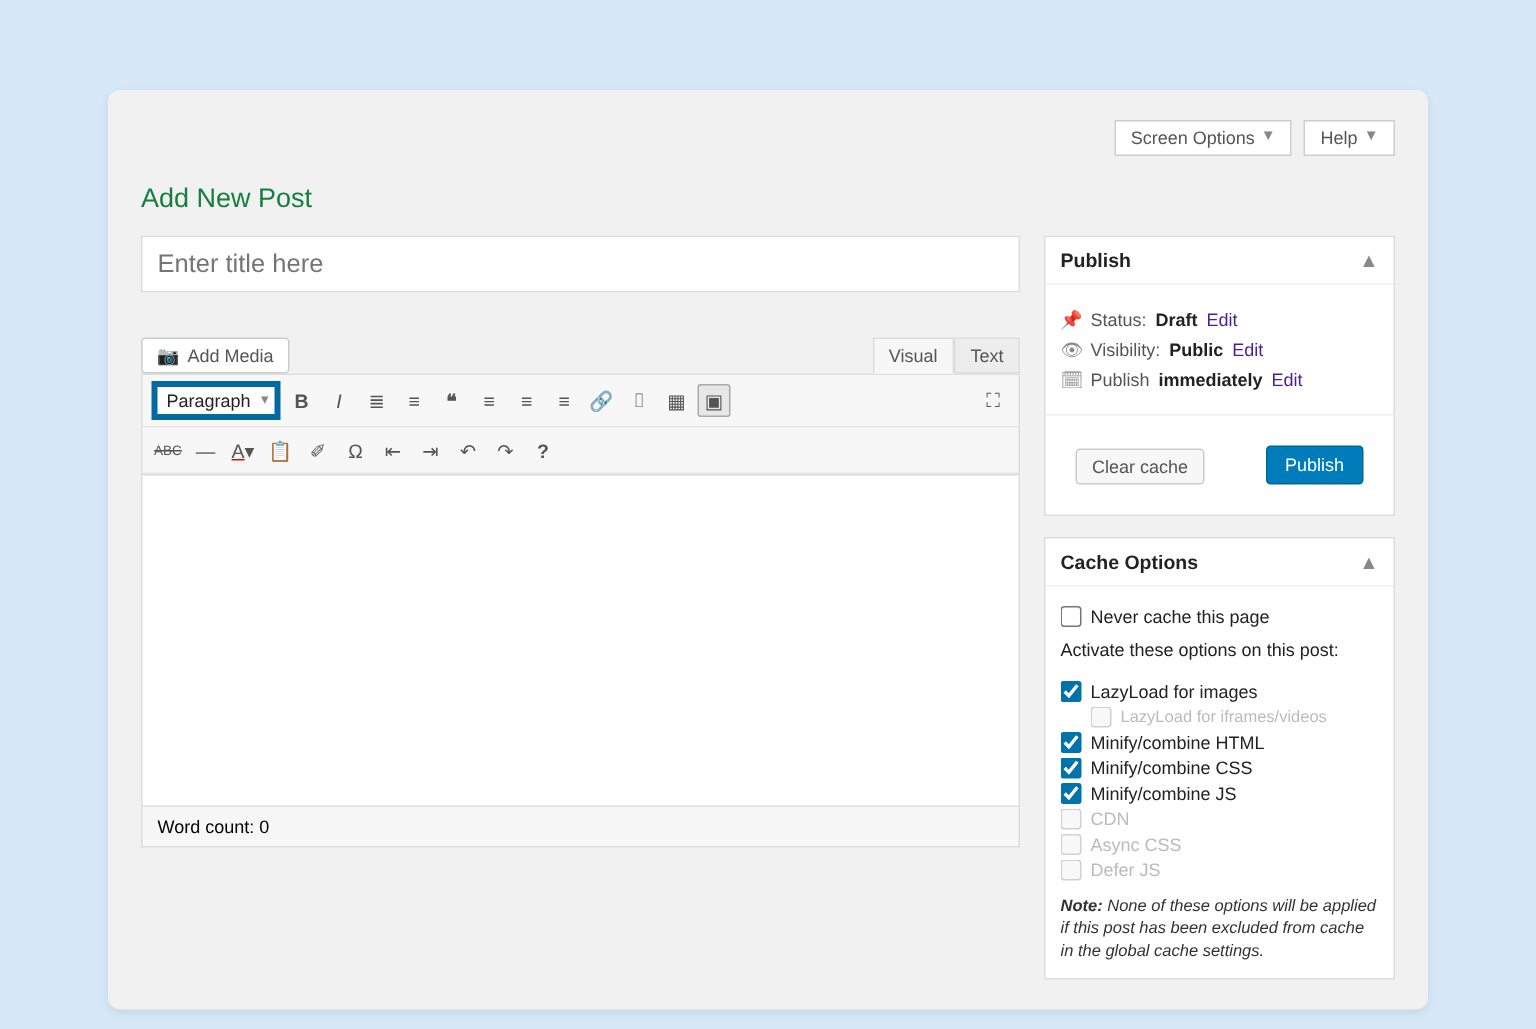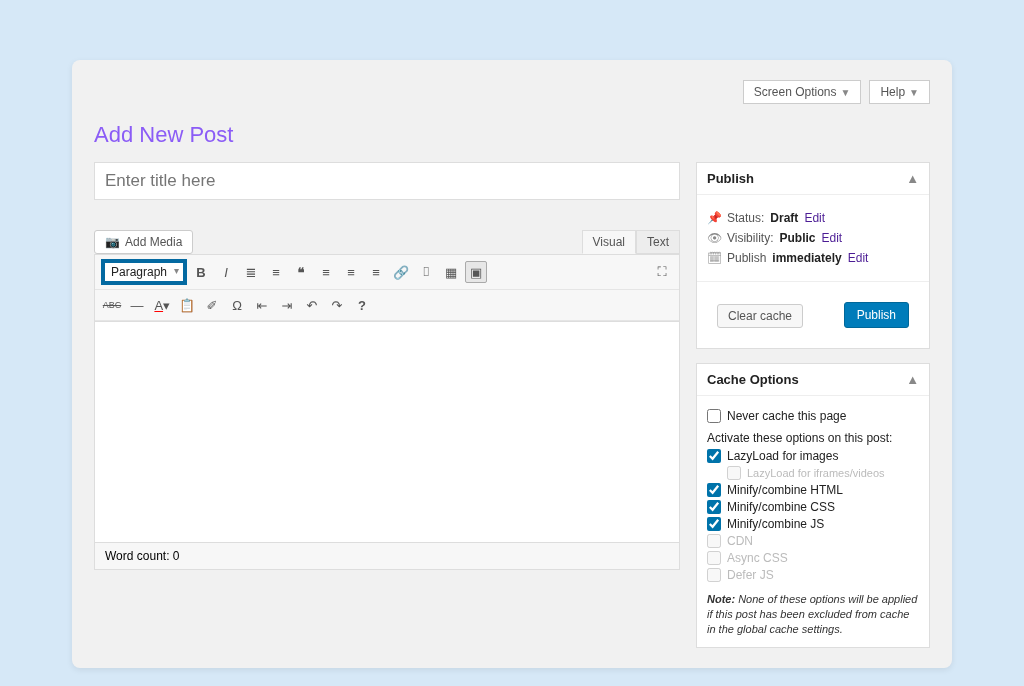--- a/index.html
+++ b/index.html
@@ -1,21 +1,21 @@
 <!DOCTYPE html>
 <html><head>
 <meta charset="utf-8">
 <style>
   * { box-sizing: border-box; margin: 0; padding: 0; }
   body { background: #d6e8f7; font-family: -apple-system, "Helvetica Neue", Arial, sans-serif; font-size: 13px; color: #222; }
   .frame { background: #f1f1f1; margin: 60px auto; width: 880px; border-radius: 8px; padding: 20px 22px; box-shadow: 0 2px 6px rgba(0,0,0,.08); }
   .topbar { display:flex; justify-content:flex-end; gap:8px; margin-bottom: 6px; }
-  .top-btn { background:#fff; border:1px solid #ccc; padding:4px 10px; font-size:12px; color:#555; cursor:pointer; display:flex; align-items:center; gap:4px; }
+  .top-btn { background:#fff; border:1px solid #ccc; padding:4px 10px; font-size:12px; color:#555; cursor:pointer; display:flex; gap:4px; }
   .caret { font-size:10px; color:#888; }
-  h1.page-title { font-size:22px; font-weight:400; color:#8b5cf6; margin: 18px 0 14px; }
+  h1.page-title { font-size:18px; font-weight:400; color:#15803d; margin: 18px 0 14px; }
   .layout { display:flex; gap:16px; }
   .main { flex:1; }
   .side { width:234px; display:flex; flex-direction:column; gap:14px; }
 
   .title-input { width:100%; padding:8px 10px; font-size:17px; color:#888; border:1px solid #ddd; background:#fff; }
 
   .media-row { display:flex; justify-content:space-between; align-items:flex-end; margin-top:30px; }
   .add-media { background:#fff; border:1px solid #ccc; border-radius:3px; padding:4px 10px; font-size:12px; color:#555; cursor:pointer; display:flex; align-items:center; gap:5px; }
   .tabs { display:flex; gap:0; }
   .tab { padding:4px 10px; font-size:12px; color:#555; cursor:pointer; background:#ededed; border:1px solid #ddd; }
@@ -45,21 +45,21 @@
   .meta .ico { width:14px; text-align:center; color:#888; }
   .meta strong { color:#222; }
   .meta a { color:#4c1d95; cursor:pointer; }
   .panel-f { border-top:1px solid #eee; padding:20px; display:flex; justify-content:space-between; align-items:flex-end; }
   .primary { background:#007cba; color:#fff; border:1px solid #006799; border-radius:3px; padding:5px 12px; font-size:12px; cursor:pointer; }
 
   .chk { display:flex; align-items:center; gap:6px; margin:3px 0; }
   .chk input { width:14px; height:14px; accent-color:#0073aa; }
   .chk.disabled { color:#bbb; }
   .sub { margin-left:20px; color:#bbb; font-size:11px; }
-  .optlabel { margin:8px 0 4px; }
+  .optlabel { margin:8px 0 14px; }
   .note { font-size:11px; font-style:italic; color:#333; margin-top:10px; line-height:1.35; }
   .note b { font-weight:bold; }
 </style>
 </head>
 <body>
 
 <div class="frame">
 
   <div class="topbar">
     <button class="top-btn">

